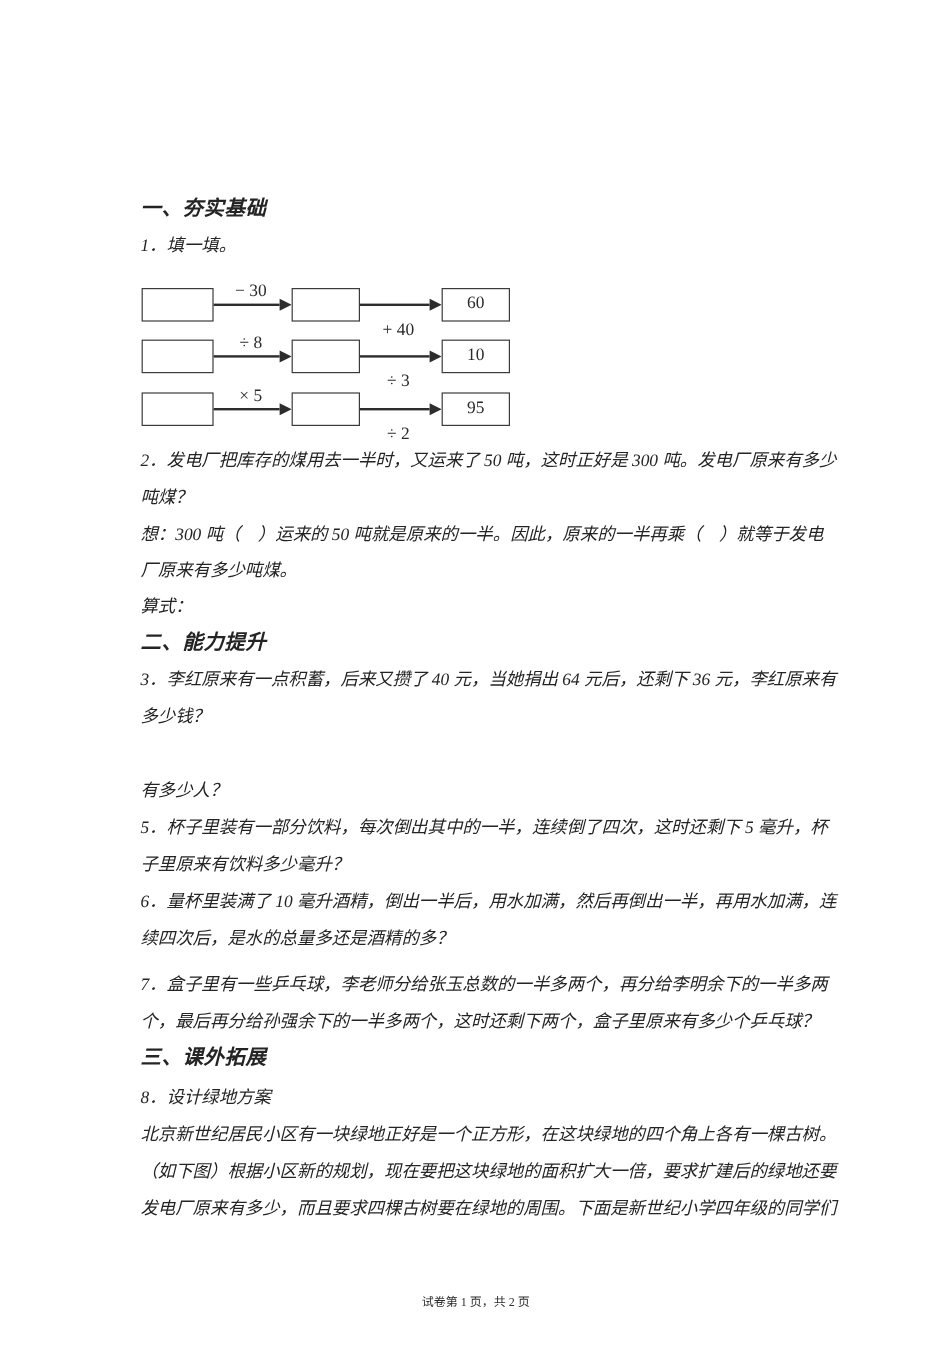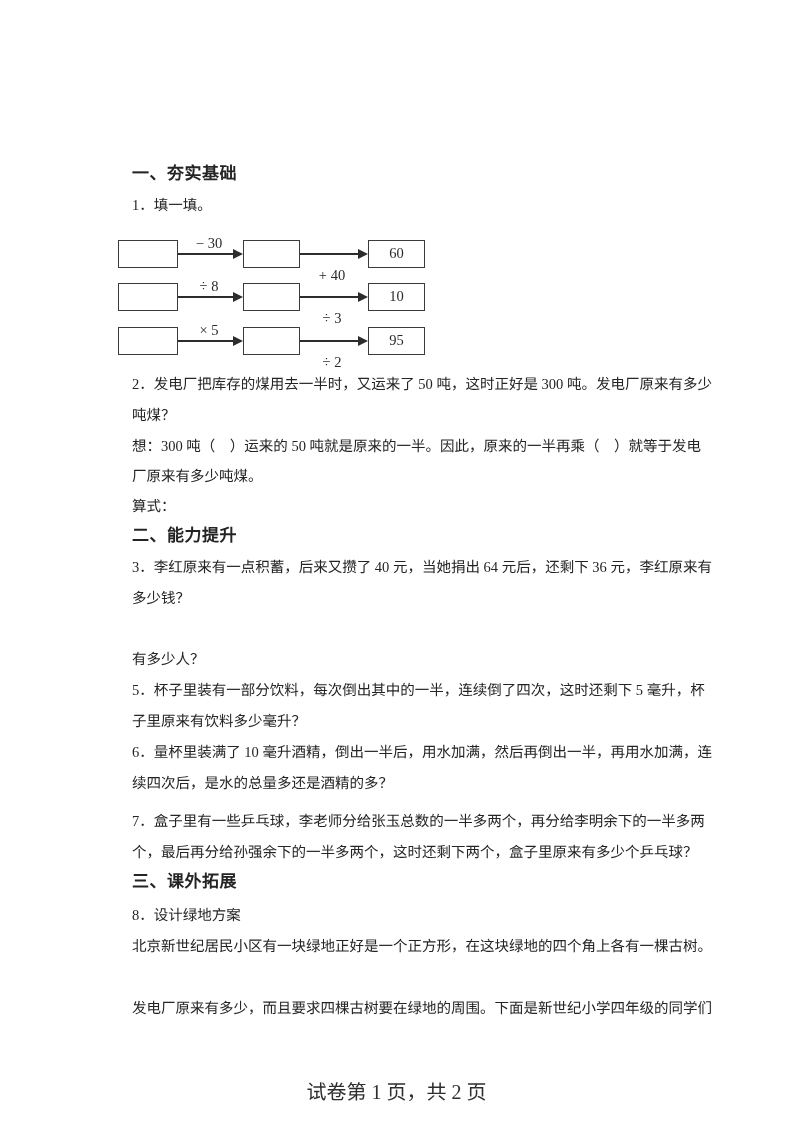--- a/index.html
+++ b/index.html
@@ -22,38 +22,39 @@
     left: 0;
     width: 100%;
     text-align: center;
     font-size: 22px;
     font-weight: bold;
     letter-spacing: 1px;
     white-space: nowrap;
   }
   .tl {
     position: absolute;
-    left: 132px;
+    left: 117px;
     font-size: 14.5px;
     line-height: 18px;
     white-space: nowrap;
+    font-style: italic;
   }
   .head {
     font-weight: bold;
     font-size: 17px;
     line-height: 20px;
     letter-spacing: 0.5px;
   }
   .footer {
     position: absolute;
     top: 1076px;
     left: 0;
     width: 100%;
     text-align: center;
-    font-size: 20px;
+    font-size: 10px;
     color: #2e2e2e;
   }
   
   .diagram {
     position: absolute;
     left: 118px;
     top: 240px;
     width: 310px;
     height: 116px;
   }
@@ -168,17 +169,18 @@
   <div class="tl" style="top:743px">6．量杯里装满了 10 毫升酒精，倒出一半后，用水加满，然后再倒出一半，再用水加满，连</div>
   <div class="tl" style="top:774px">续四次后，是水的总量多还是酒精的多？</div>
 
   <div class="tl" style="top:812px">7．盒子里有一些乒乓球，李老师分给张玉总数的一半多两个，再分给李明余下的一半多两</div>
   <div class="tl" style="top:843px">个，最后再分给孙强余下的一半多两个，这时还剩下两个，盒子里原来有多少个乒乓球？</div>
 
   <div class="tl head" style="top:872px">三、课外拓展</div>
 
   <div class="tl" style="top:906px">8．设计绿地方案</div>
   <div class="tl" style="top:937px">北京新世纪居民小区有一块绿地正好是一个正方形，在这块绿地的四个角上各有一棵古树。</div>
+  <div class="tl" style="top:968px">（如下图）根据小区新的规划，现在要把这块绿地的面积扩大一倍，要求扩建后的绿地还要</div>
   <div class="tl" style="top:999px">发电厂原来有多少，而且要求四棵古树要在绿地的周围。下面是新世纪小学四年级的同学们</div>
 
   <div class="footer">试卷第 1 页，共 2 页</div>
 
 </div>
 
 </body></html>

